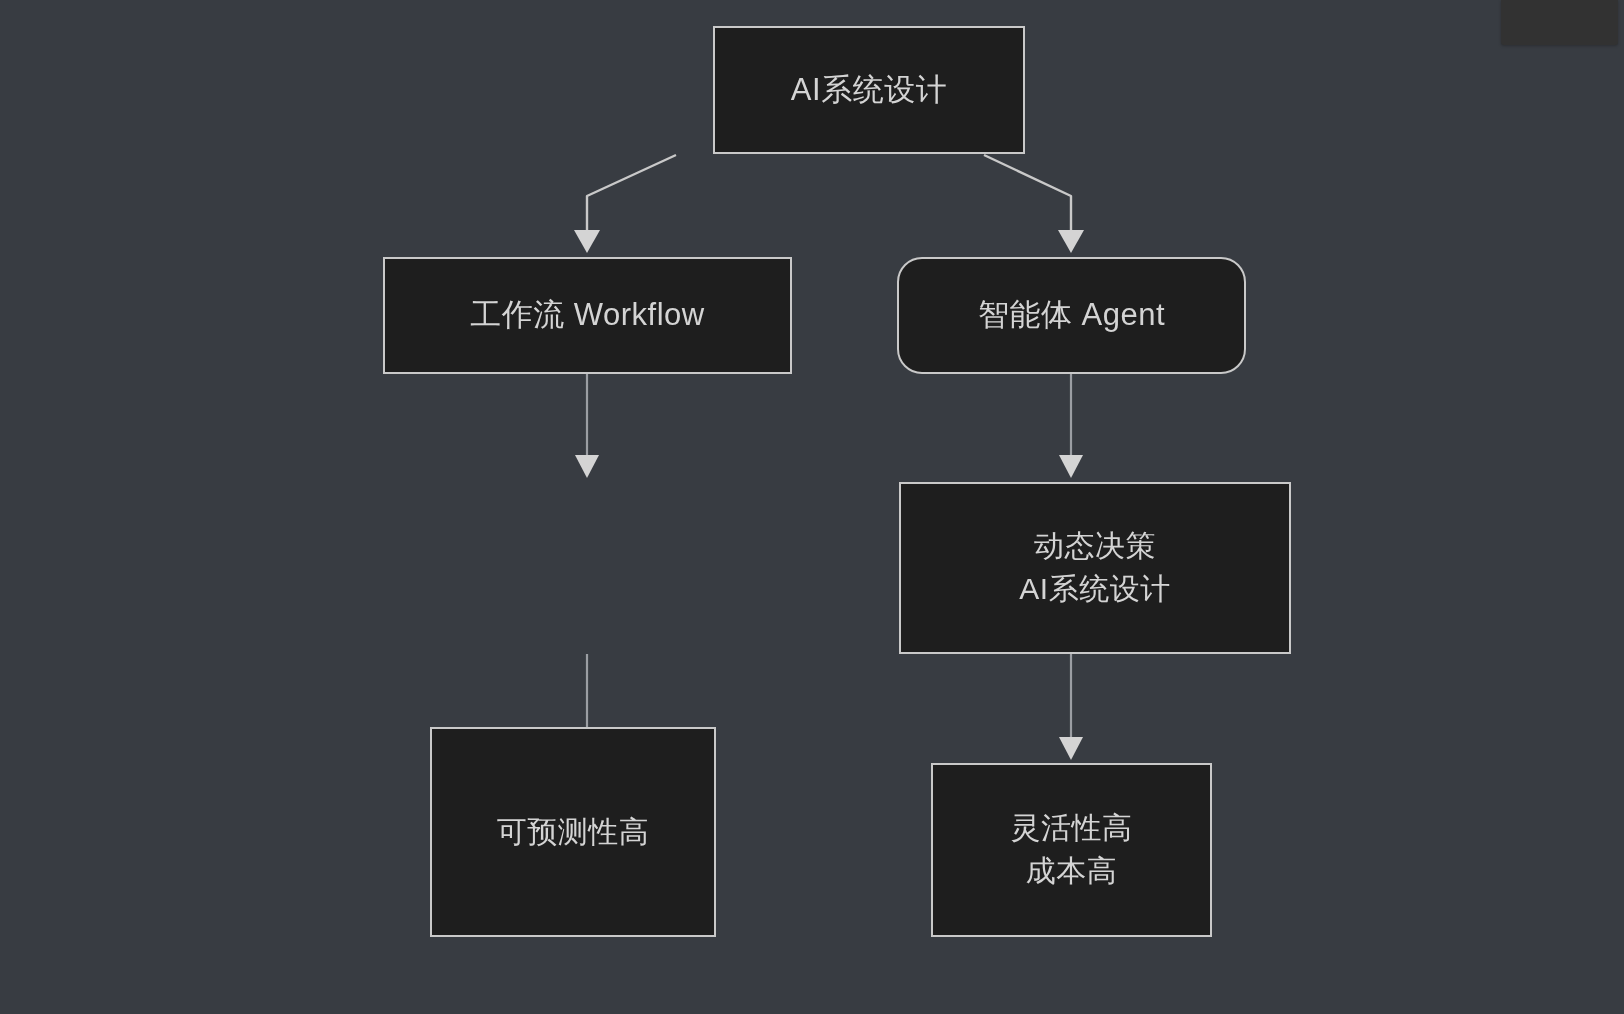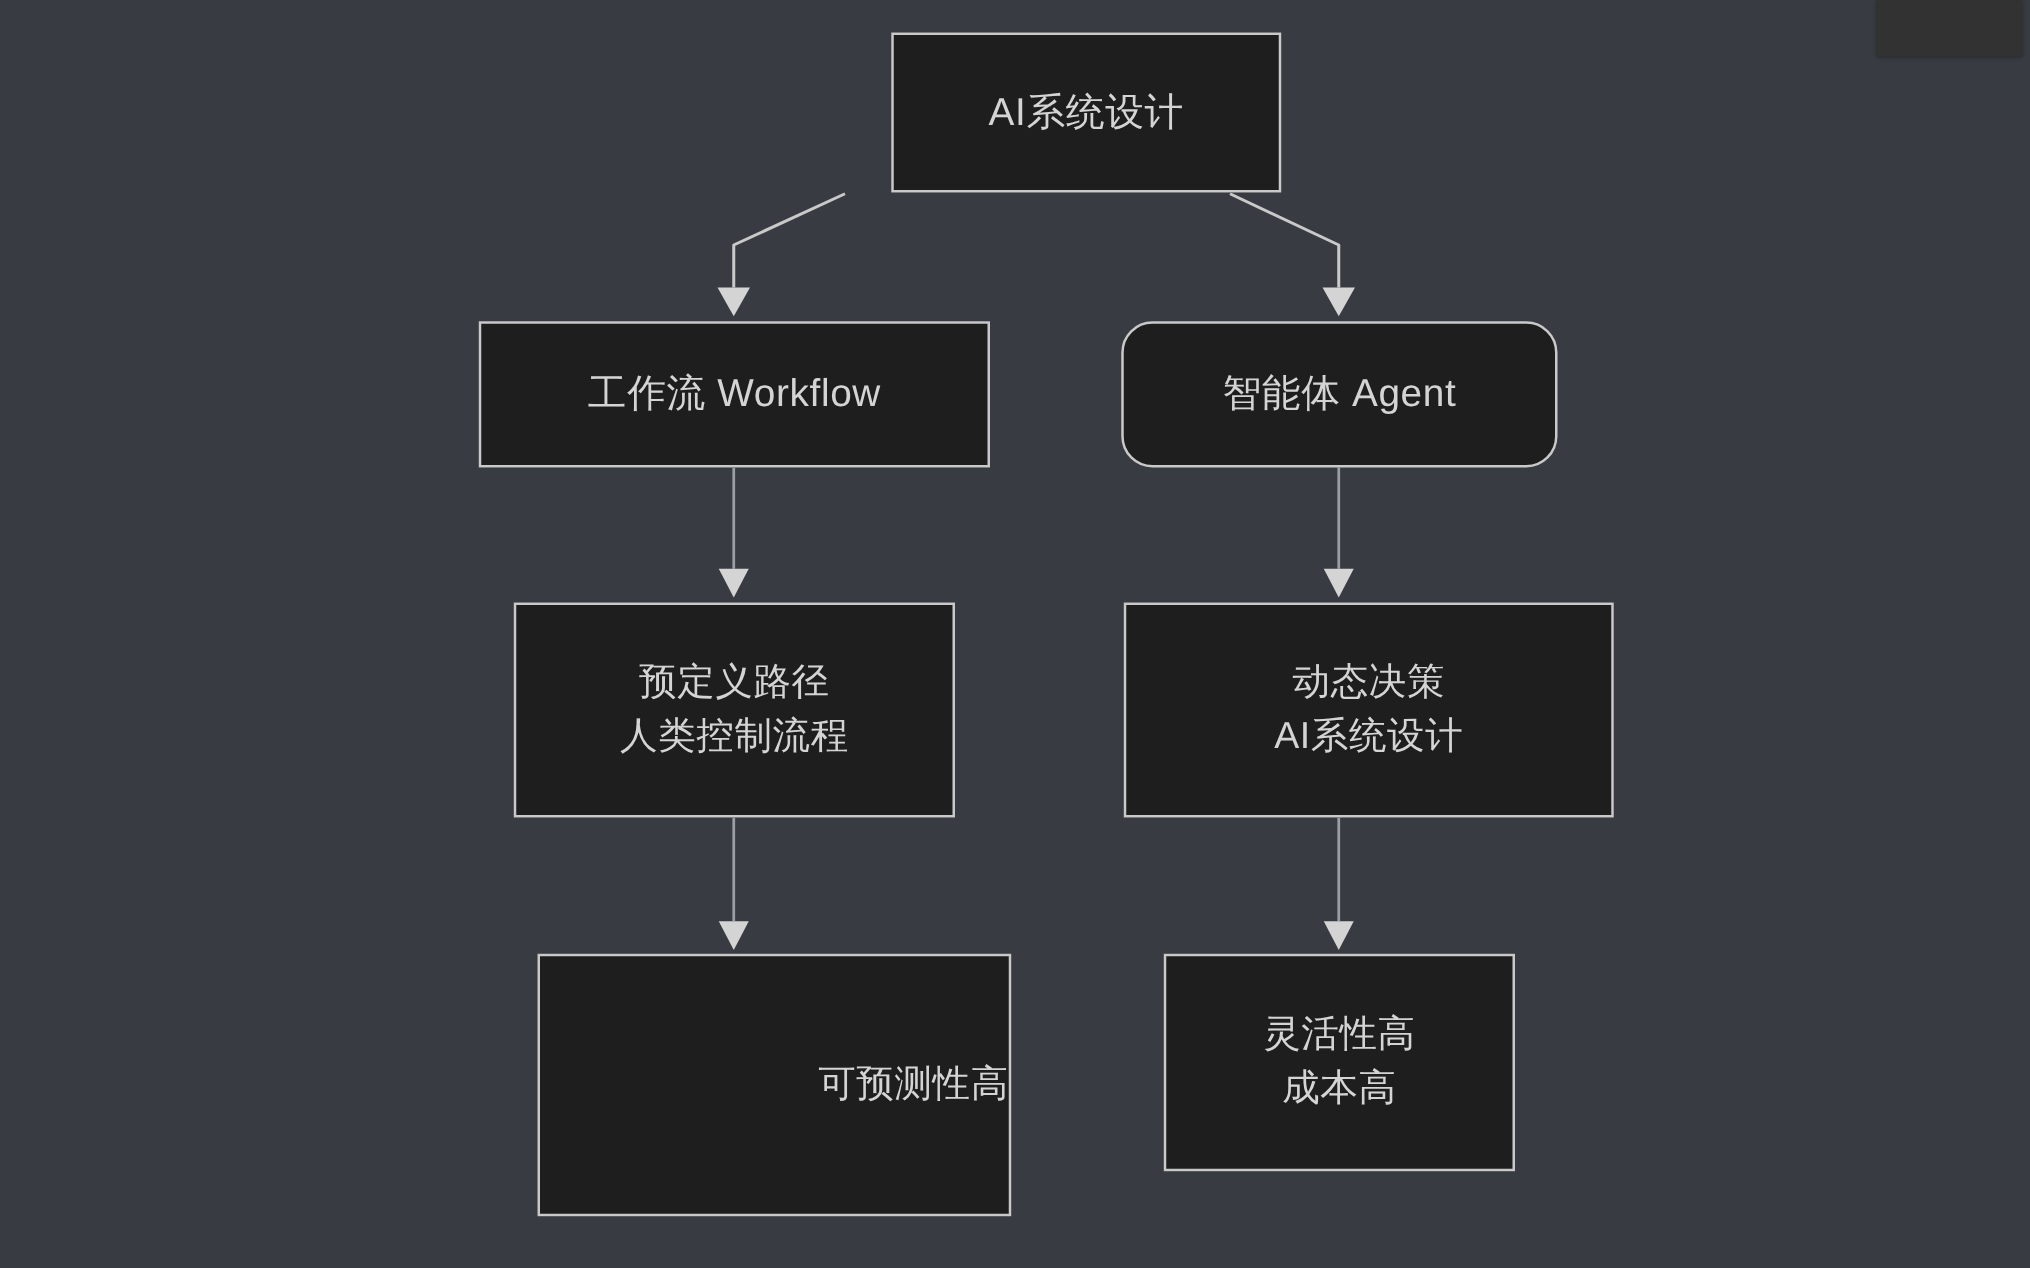--- a/index.html
+++ b/index.html
@@ -52,21 +52,21 @@
     display: block;
     white-space: nowrap;
   }
 
   
   #n-root       { left: 674px;  top: 26px;  width: 312px; height: 128px; font-size: 31px; margin-left: 39px; }
   #n-workflow   { left: 383px;  top: 257px; width: 409px; height: 117px; font-size: 31px; }
   #n-agent      { left: 897px;  top: 257px; width: 349px; height: 117px; font-size: 31px; border-radius: 25px; }
   #n-wf-detail  { left: 411px;  top: 482px; width: 353px; height: 172px; font-size: 30px; }
   #n-ag-detail  { left: 899px;  top: 482px; width: 392px; height: 172px; font-size: 30px; }
-  #n-wf-result  { left: 430px;  top: 763px; width: 379px; height: 210px; font-size: 30px; text-align: right; }
+  #n-wf-result  { left: 430px;  top: 727px; width: 286px; height: 210px; font-size: 30px; }
   #n-ag-result  { left: 931px;  top: 763px; width: 281px; height: 174px; font-size: 30px; }
 
   
   #overlay-panel {
     position: absolute;
     left: 1501px;
     top: 0px;
     width: 117px;
     height: 45px;
     background: #323232;
@@ -129,26 +129,20 @@
       <span class="ln">工作流 Workflow</span>
     </span>
   </div>
 
   <div class="node" id="n-agent">
     <span class="lines">
       <span class="ln">智能体 Agent</span>
     </span>
   </div>
 
-  <div class="node" id="n-wf-detail">
-    <span class="lines">
-      <span class="ln">预定义路径</span>
-      <span class="ln">人类控制流程</span>
-    </span>
-  </div>
 
   <div class="node" id="n-ag-detail">
     <span class="lines">
       <span class="ln">动态决策</span>
       <span class="ln">AI系统设计</span>
     </span>
   </div>
 
   <div class="node" id="n-wf-result">
     <span class="lines">

